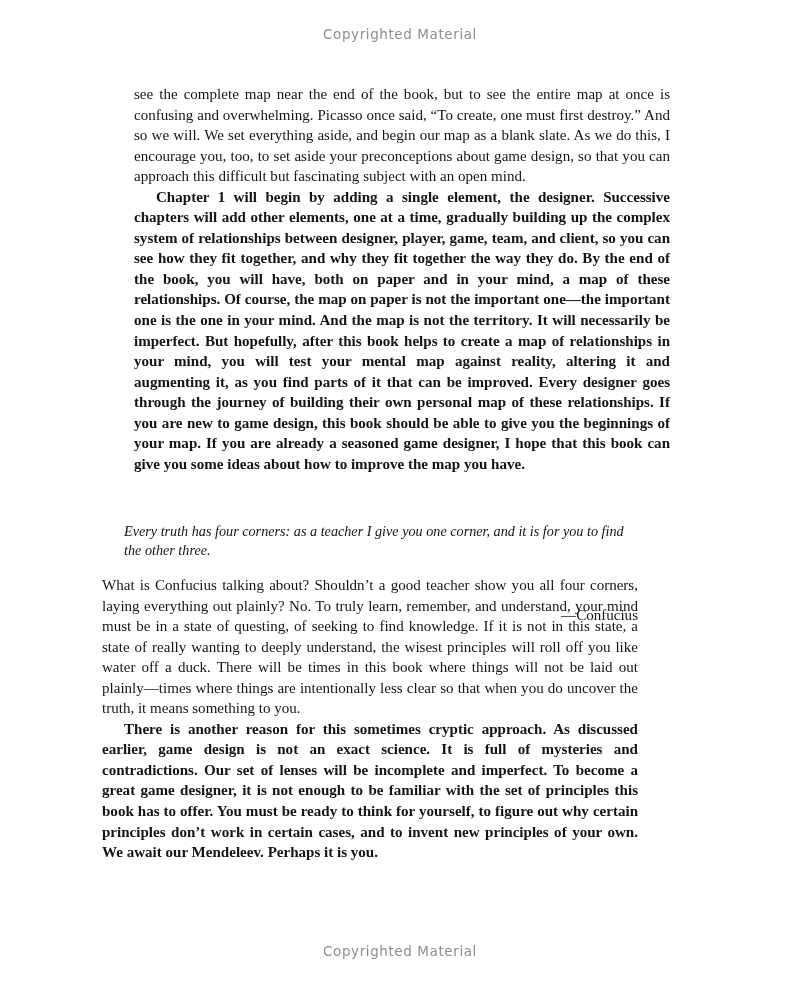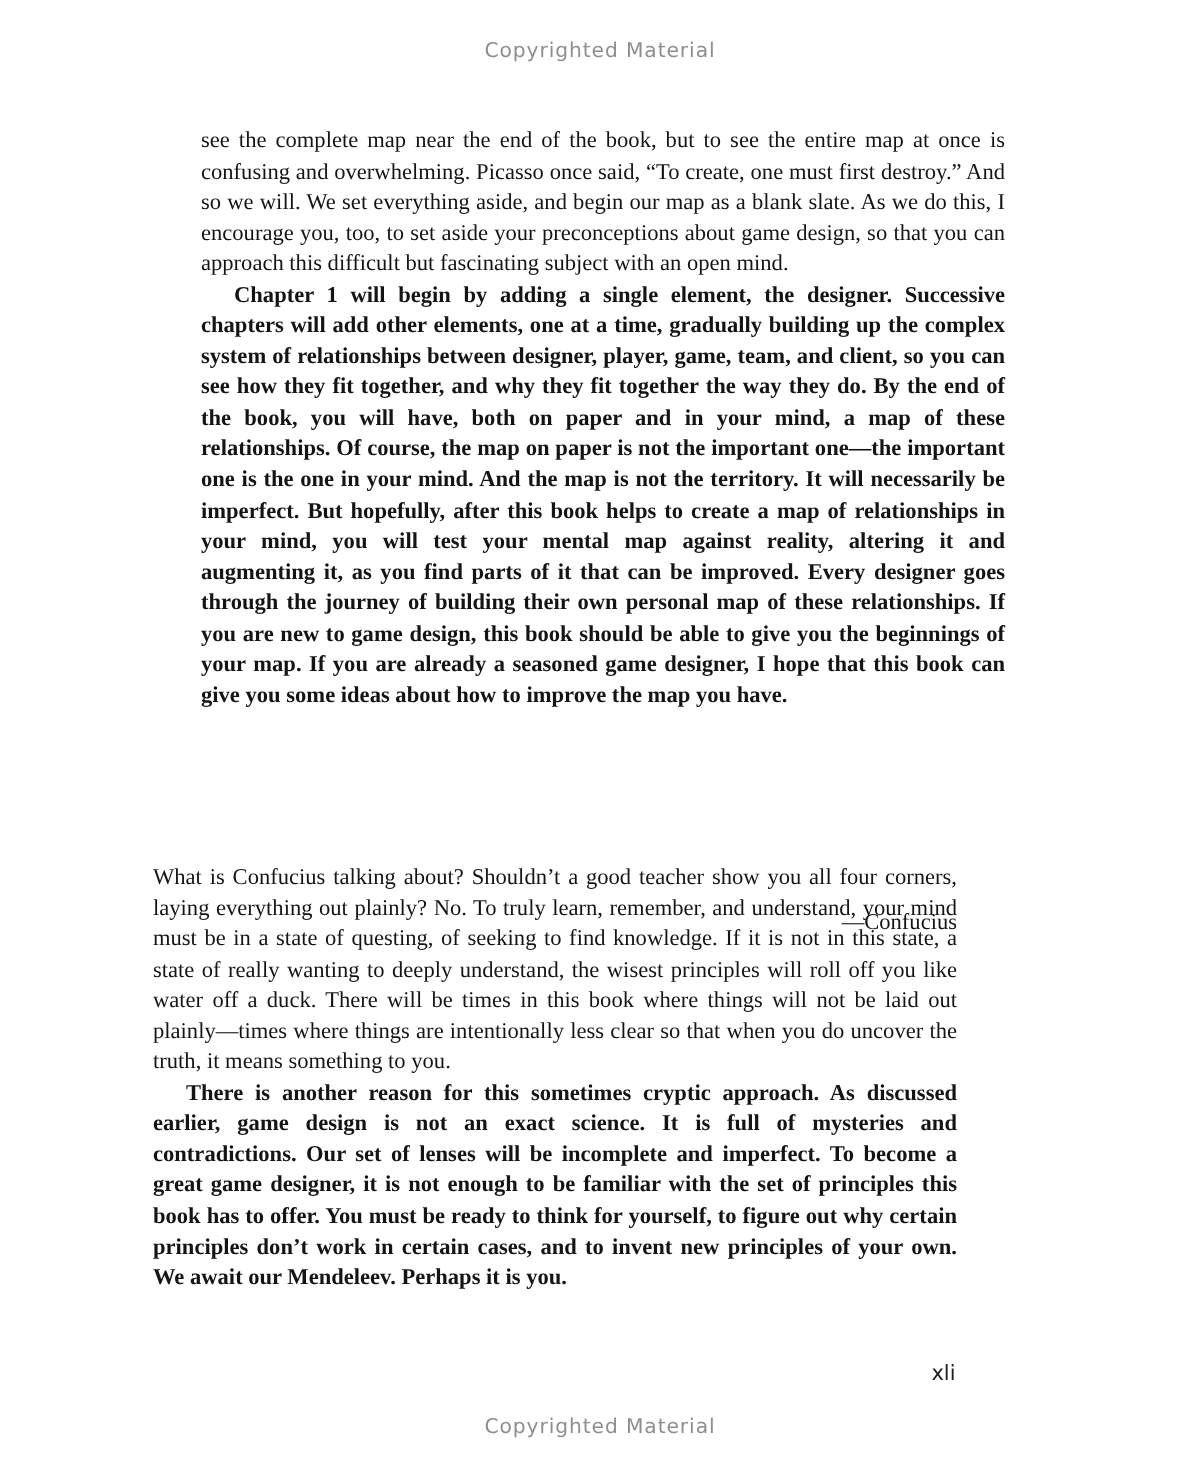--- a/index.html
+++ b/index.html
@@ -145,25 +145,27 @@
 
   <div class="header-watermark">Copyrighted Material</div>
 
 
   <div class="text-column">
     <p class="body-par">see the complete map near the end of the book, but to see the entire map at once is confusing and overwhelming. Picasso once said, “To create, one must first destroy.” And so we will. We set everything aside, and begin our map as a blank slate. As we do this, I encourage you, too, to set aside your preconceptions about game design, so that you can approach this difficult but fascinating subject with an open mind.</p>
     <p class="body-par indented">Chapter 1 will begin by adding a single element, the designer. Successive chapters will add other elements, one at a time, gradually building up the complex system of relationships between designer, player, game, team, and client, so you can see how they fit together, and why they fit together the way they do. By the end of the book, you will have, both on paper and in your mind, a map of these relationships. Of course, the map on paper is not the important one—the important one is the one in your mind. And the map is not the territory. It will necessarily be imperfect. But hopefully, after this book helps to create a map of relationships in your mind, you will test your mental map against reality, altering it and augmenting it, as you find parts of it that can be improved. Every designer goes through the journey of building their own personal map of these relationships. If you are new to game design, this book should be able to give you the beginnings of your map. If you are already a seasoned game designer, I hope that this book can give you some ideas about how to improve the map you have.</p>
   </div>
 
 
+  <div class="epigraph">
+    <p class="epigraph-text">Every truth has four corners: as a teacher I give you one corner, and it is for you to find the other three.</p>
+  </div>
 
   <div class="epigraph-attrib">—Confucius</div>
 
   <div class="text-column-lower">
     <p class="body-par">What is Confucius talking about? Shouldn’t a good teacher show you all four corners, laying everything out plainly? No. To truly learn, remember, and understand, your mind must be in a state of questing, of seeking to find knowledge. If it is not in this state, a state of really wanting to deeply understand, the wisest principles will roll off you like water off a duck. There will be times in this book where things will not be laid out plainly—times where things are intentionally less clear so that when you do uncover the truth, it means something to you.</p>
     <p class="body-par indented">There is another reason for this sometimes cryptic approach. As discussed earlier, game design is not an exact science. It is full of mysteries and contradictions. Our set of lenses will be incomplete and imperfect. To become a great game designer, it is not enough to be familiar with the set of principles this book has to offer. You must be ready to think for yourself, to figure out why certain principles don’t work in certain cases, and to invent new principles of your own. We await our Mendeleev. Perhaps it is you.</p>
   </div>
 
-  <div class="folio">xli</div>
 
   <div class="footer-watermark">Copyrighted Material</div>
 
 </div>
 
 </body></html>

